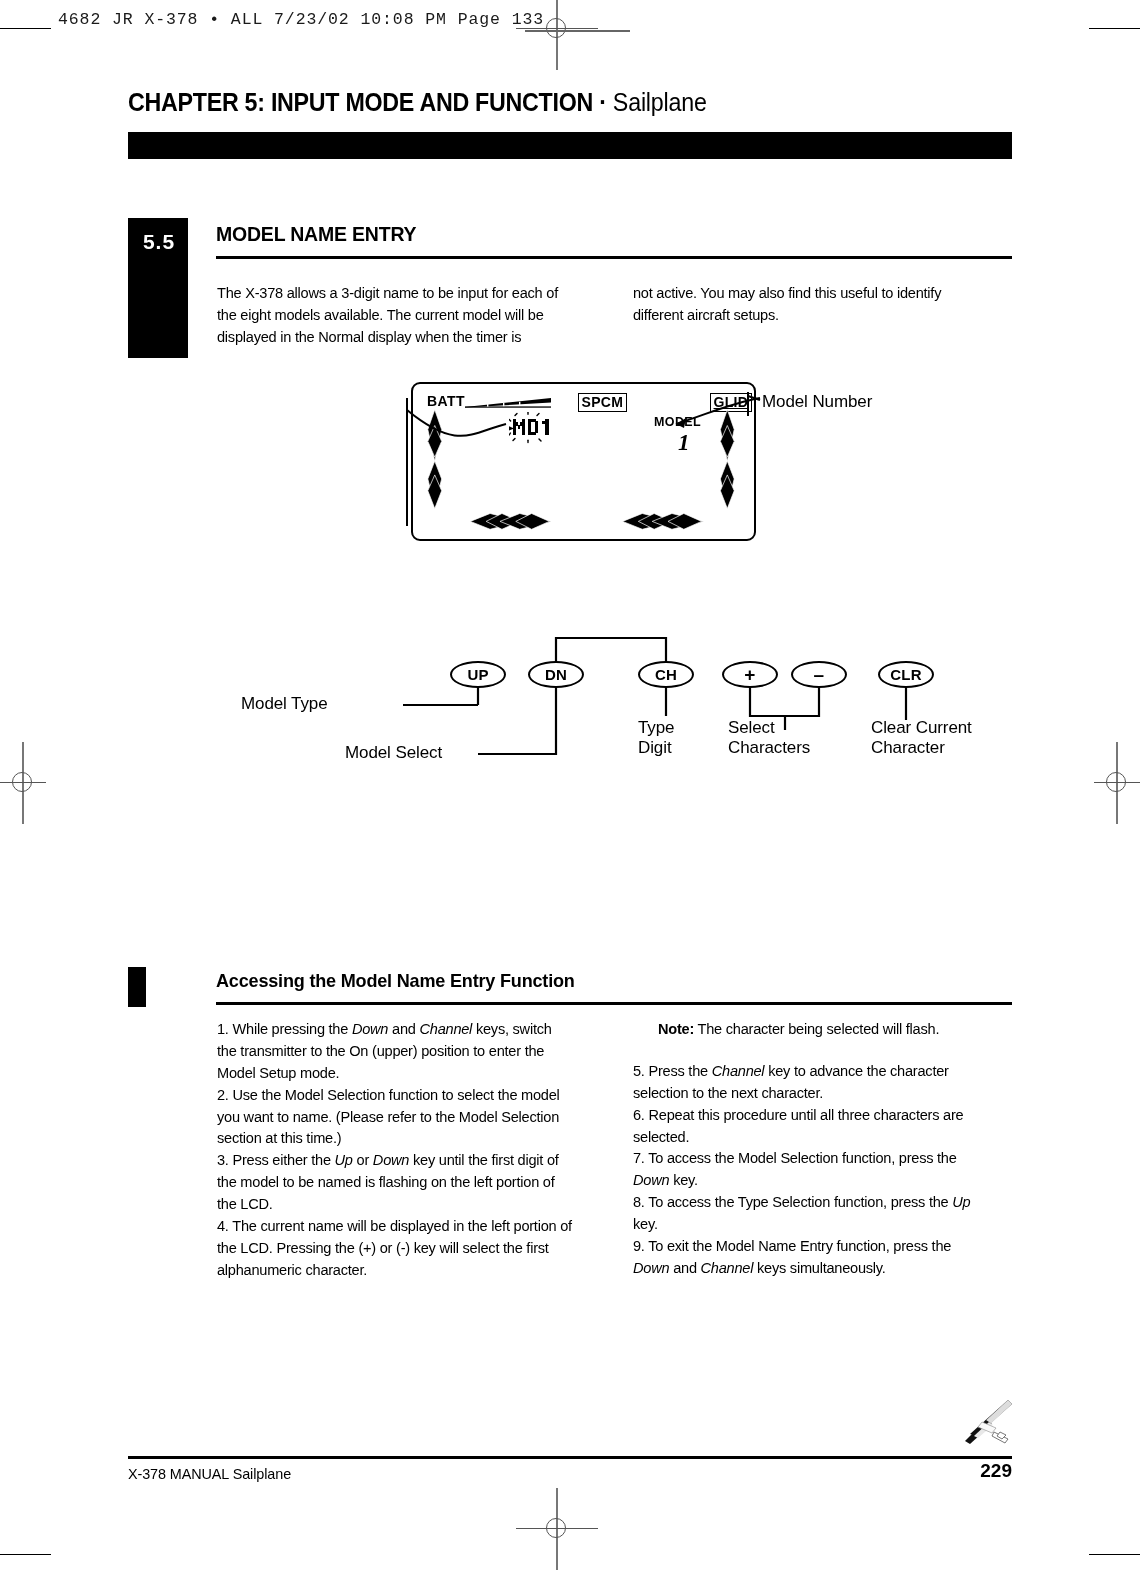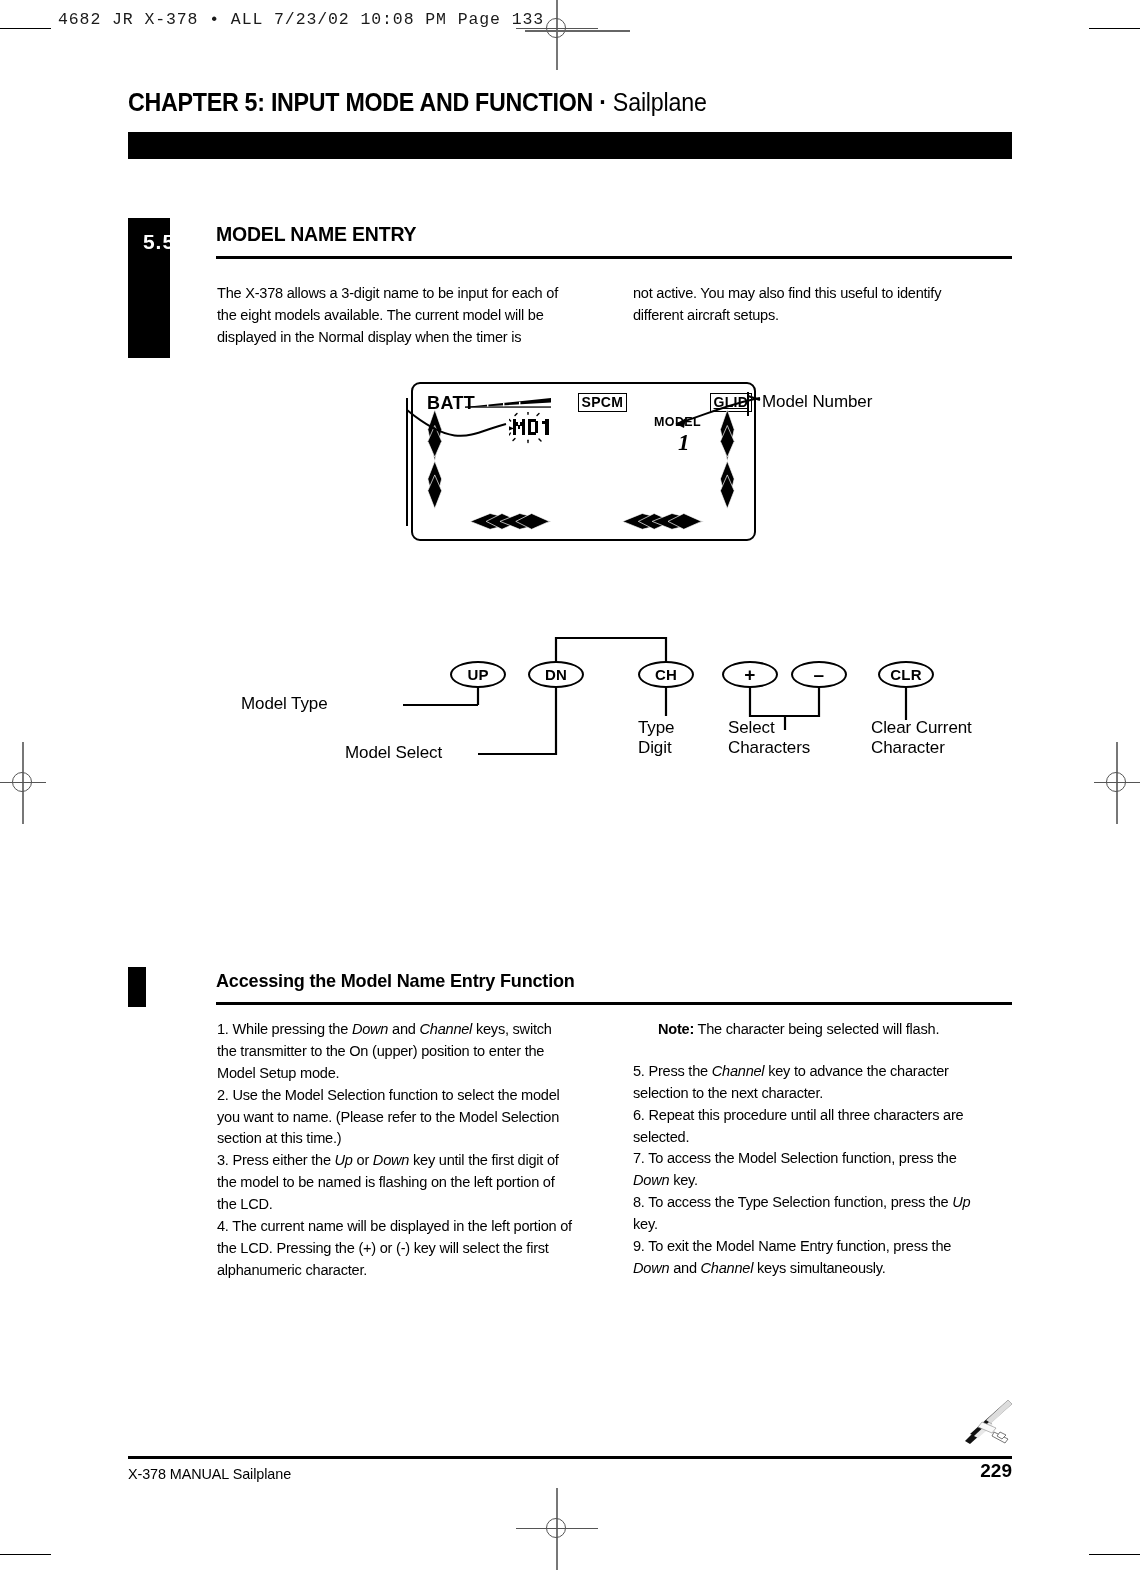--- a/index.html
+++ b/index.html
@@ -96,21 +96,21 @@
     position: absolute;
     left: 0; top: 132px;
     width: 884px; height: 27px;
     background: #000;
   }
 
   
   .sec-tab {
     position: absolute;
     left: 0px; top: 218px;
-    width: 42px; height: 140px;
+    width: 60px; height: 140px;
     background: #000;
   }
   .sec-num {
     position: absolute;
     left: 0; top: 12px;
     width: 62px;
     text-align: center;
     color: #fff;
     font-size: 21px;
     font-weight: bold;
@@ -152,21 +152,21 @@
     border: 2.2px solid #000;
     border-radius: 9px;
     background: #fff;
     box-sizing: border-box;
   }
   .lcd-inner {
     position: absolute; inset: 0;
   }
   .lcd-batt {
     position: absolute; left: 14px; top: 9px;
-    font-size: 18px; font-weight: bold;
+    font-size: 14px; font-weight: bold;
     letter-spacing: 0.4px;
   }
   .lcd-battbar {
     position: absolute; left: 52px; top: 14px;
     width: 86px; height: 10px;
   }
   .lcd-spcm, .lcd-glid {
     position: absolute;
     font-size: 14px; font-weight: bold;
     letter-spacing: 0.3px;

